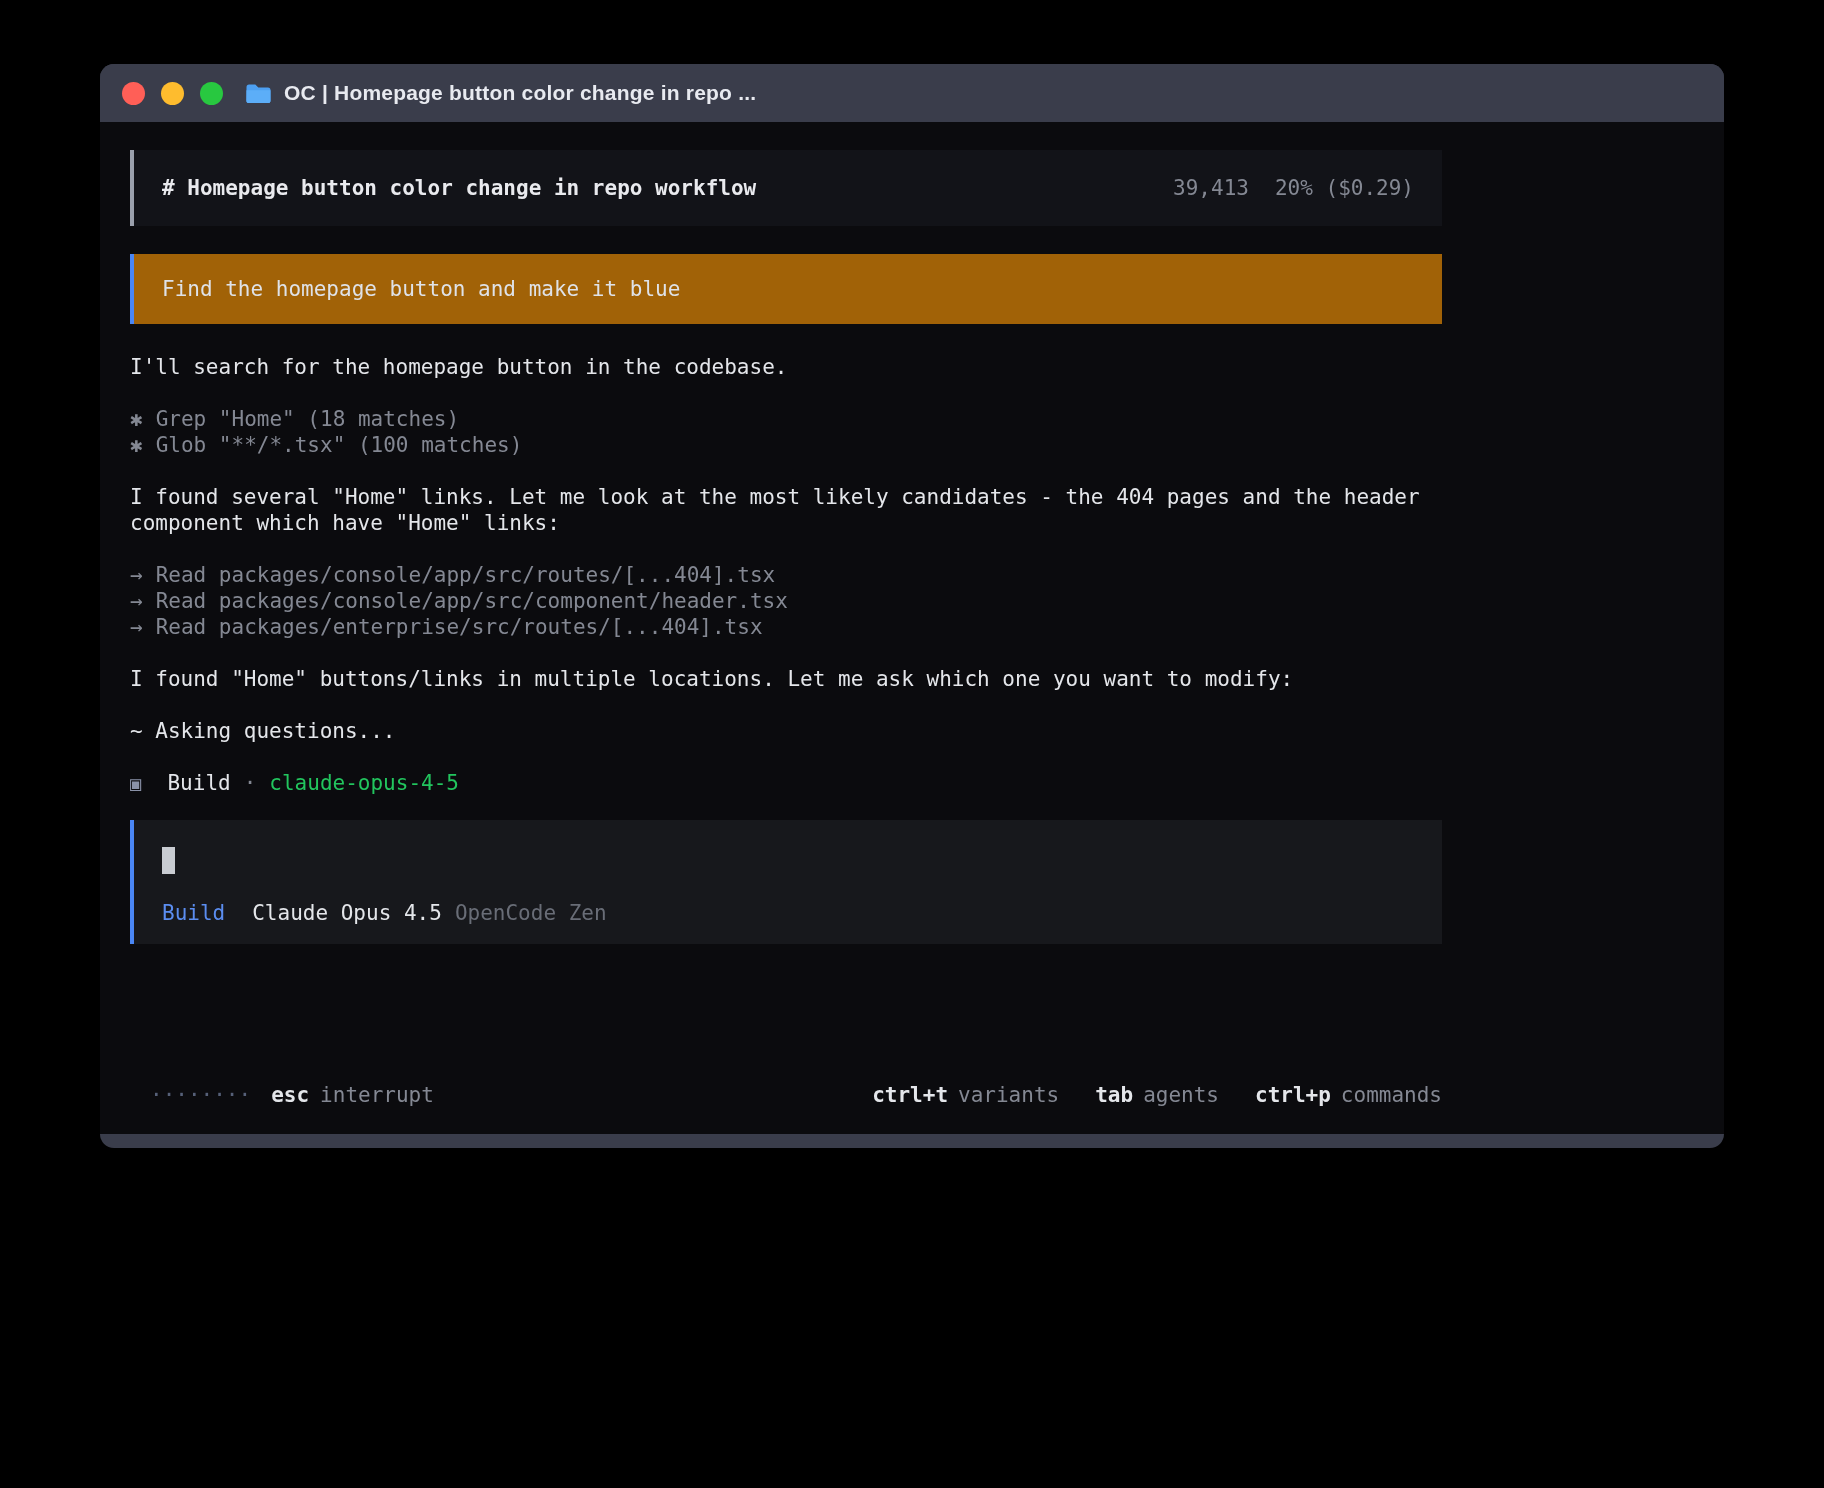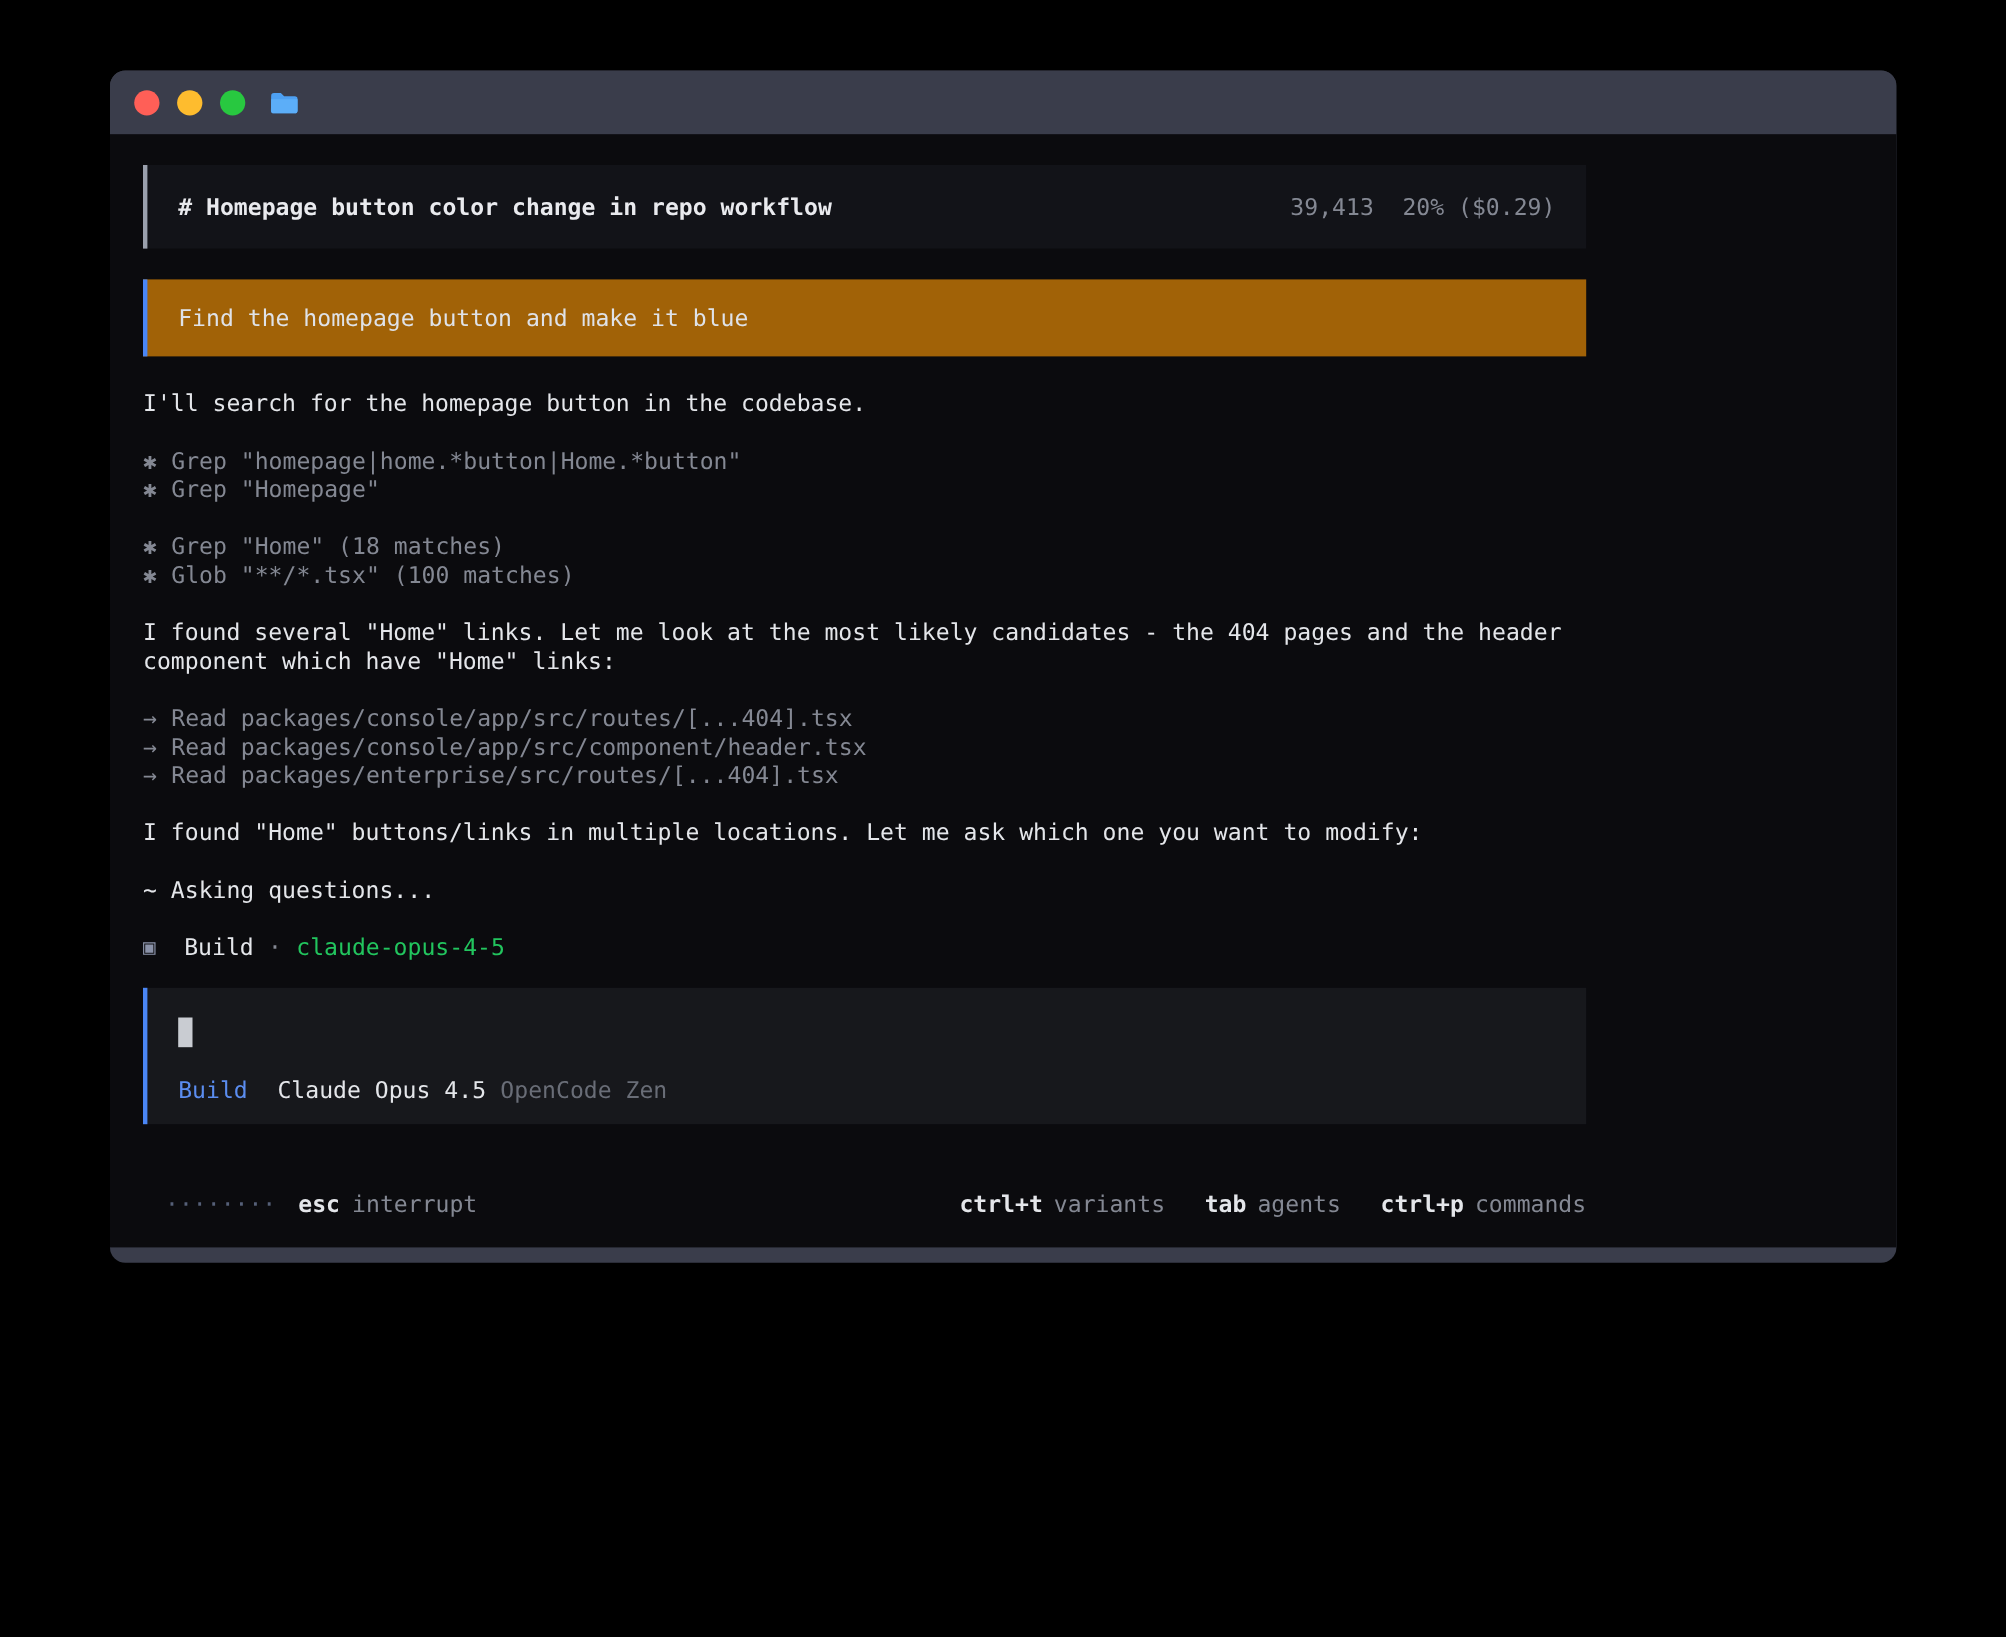--- a/index.html
+++ b/index.html
@@ -94,44 +94,41 @@
         <span class="light red"></span>
         <span class="light yellow"></span>
         <span class="light green"></span>
       </div>
       <span class="folder">
         <svg width="27" height="21" viewBox="0 0 27 21">
           <path d="M1.5 4.2 a2.6 2.6 0 0 1 2.6 -2.6 h6.2 l3 3 h9.6 a2.6 2.6 0 0 1 2.6 2.6 v10.2 a2.6 2.6 0 0 1 -2.6 2.6 h-19 a2.6 2.6 0 0 1 -2.6 -2.6 z" fill="#4da0f2"></path>
           <path d="M1.5 7.2 h24 v10.2 a2.6 2.6 0 0 1 -2.6 2.6 h-18.8 a2.6 2.6 0 0 1 -2.6 -2.6 z" fill="#5caef8"></path>
         </svg>
       </span>
+      <span class="win-title">OC | Homepage button color change in repo ...</span>
     </div>
 
     <div class="terminal">
       <div class="col">
 
         <div class="header-band">
           <span class="h-title"># Homepage button color change in repo workflow</span>
           <span class="h-stats">
             <span>39,413</span>
             <span>20% ($0.29)</span>
           </span>
         </div>
 
         <div class="user-band">
           <span>Find the homepage button and make it blue</span>
         </div>
 
         <div class="msg">
           <div class="white">I'll search for the homepage button in the codebase.</div>
 
-          <div>
-            <div class="tool-line"><span class="pre">✱</span><span>Grep "homepage|home.*button|Home.*button"</span></div>
-            <div class="tool-line"><span class="pre">✱</span><span>Grep "Homepage"</span></div>
-          </div>
 
 
           <div>
             <div class="tool-line"><span class="pre">✱</span><span>Grep "Home" (18 matches)</span></div>
             <div class="tool-line"><span class="pre">✱</span><span>Glob "**/*.tsx" (100 matches)</span></div>
           </div>
 
           <div class="white">I found several "Home" links. Let me look at the most likely candidates - the 404 pages and the header component which have "Home" links:</div>
 
           <div>

